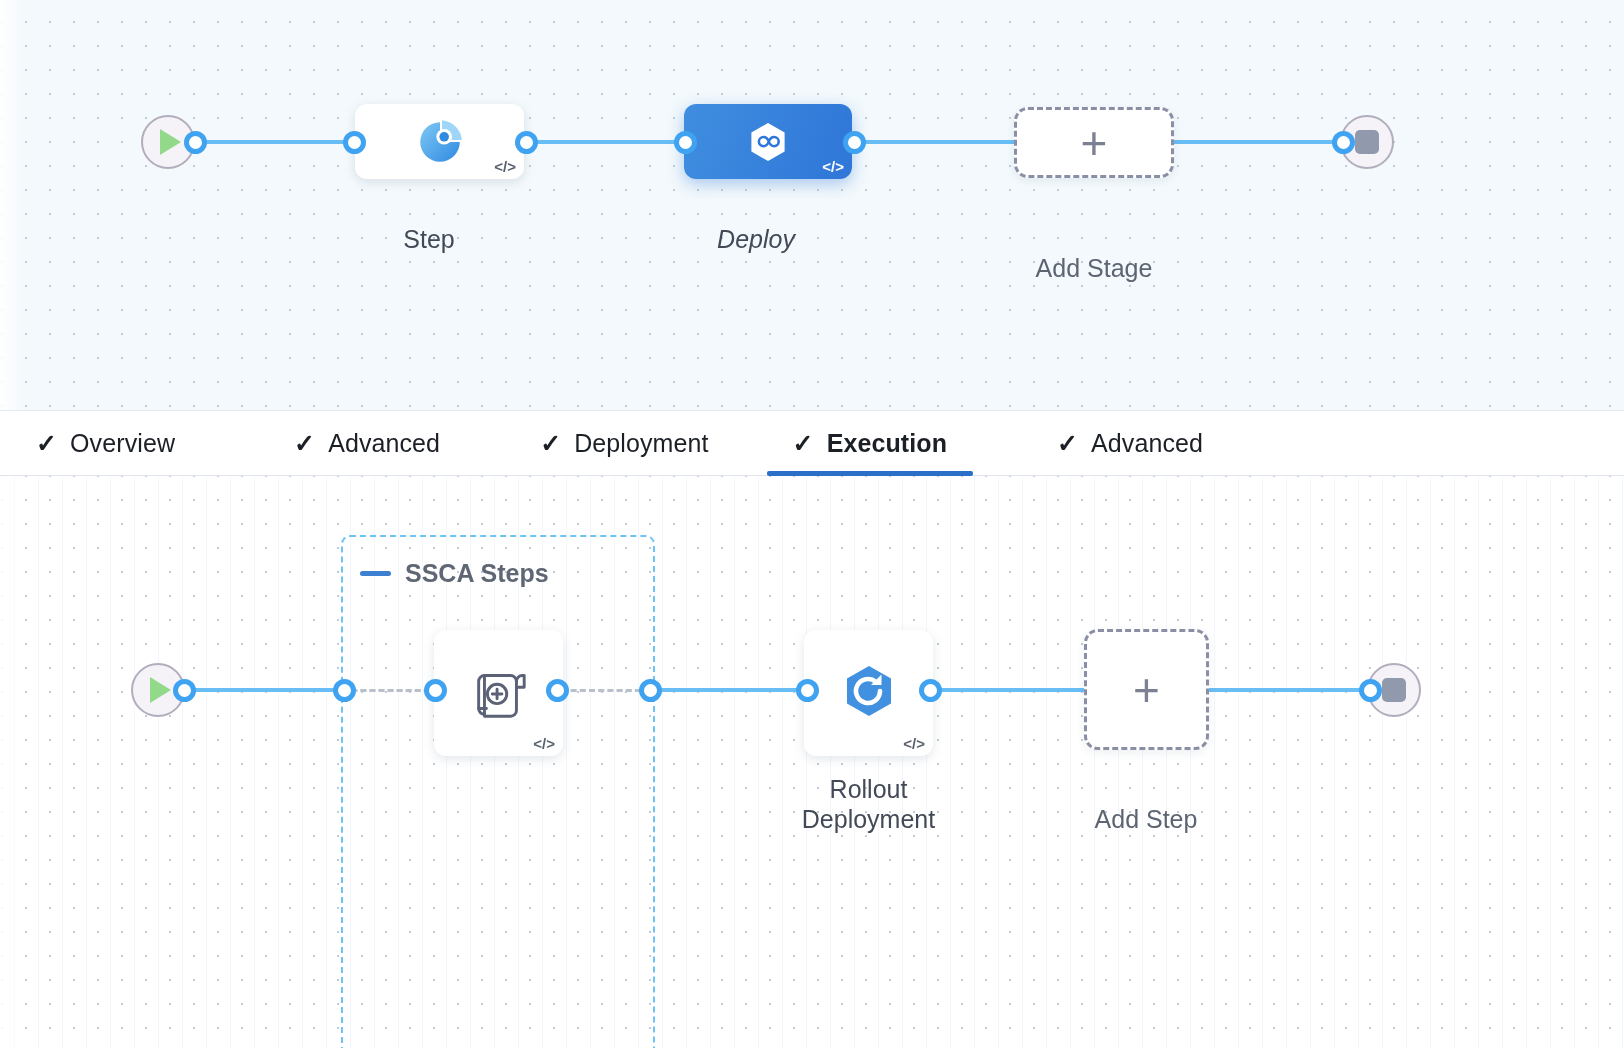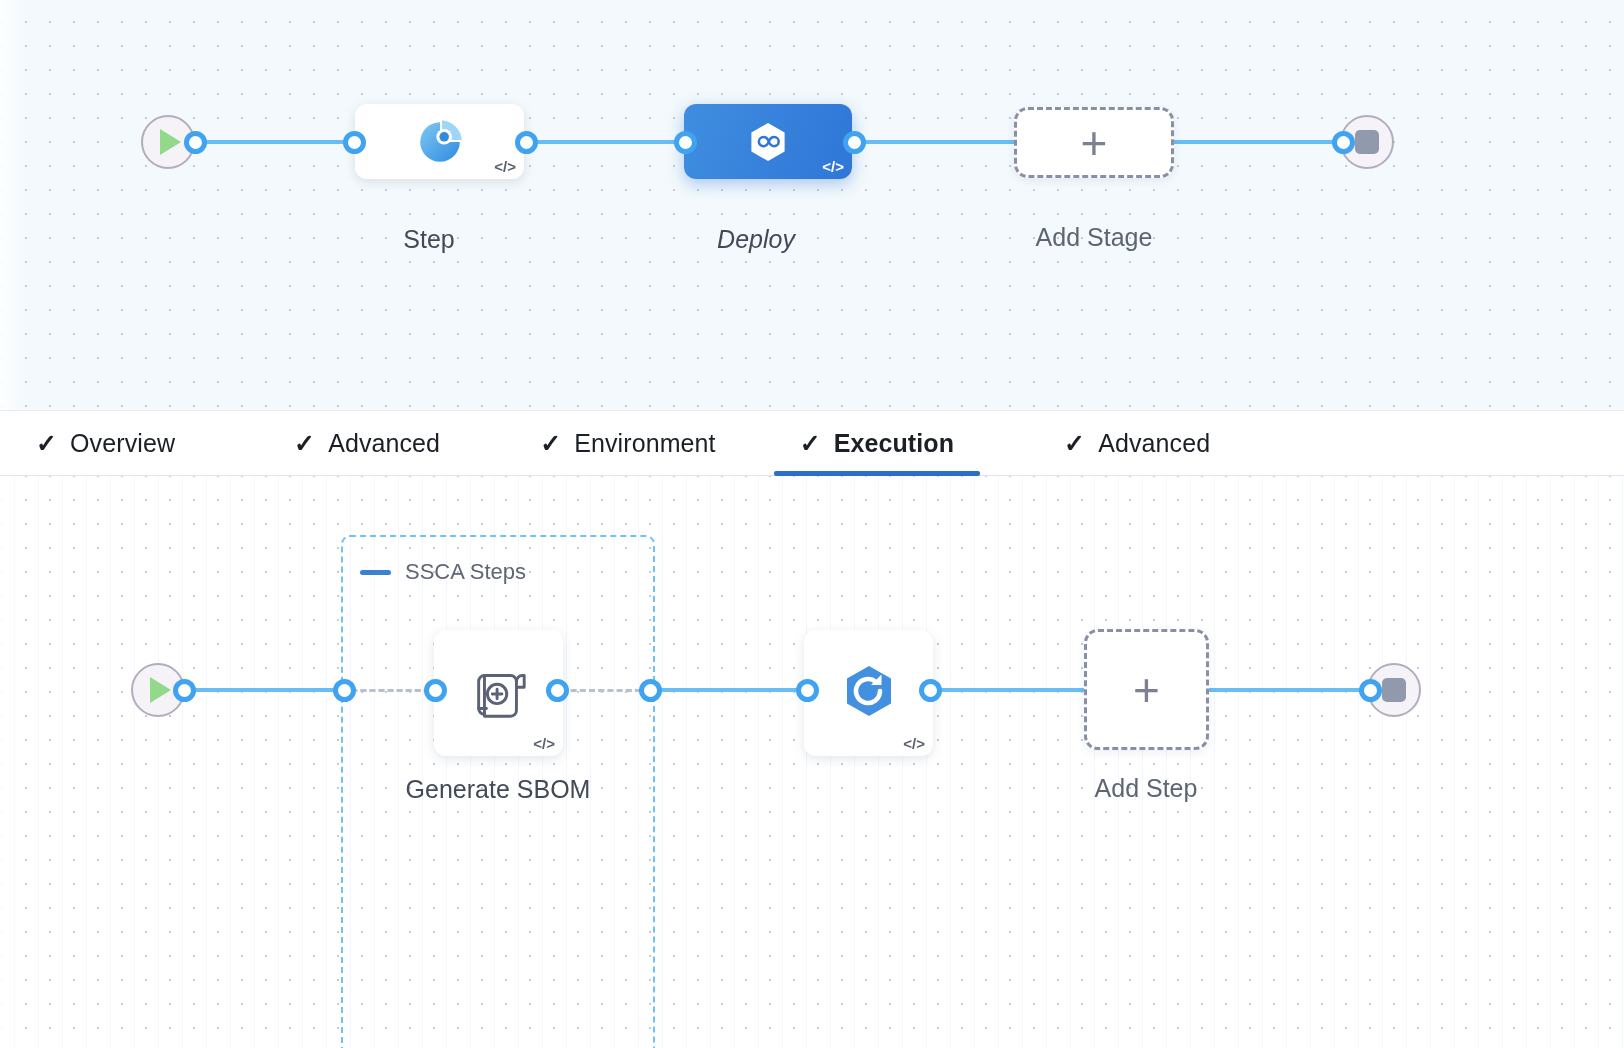--- a/index.html
+++ b/index.html
@@ -104,31 +104,32 @@
     display: flex; align-items: center; justify-content: center;
     cursor: pointer; z-index: 3;
     box-shadow: 0 3px 9px rgba(40,60,90,.08);
   }
   .plus-glyph { font-size: 46px; color: #7b8193; line-height: 1; font-weight: 400; }
 
   .node-label {
     position: absolute; text-align: center;
     font-size: 25px; color: #434a57; line-height: 1.2;
   }
-  .node-label.muted { color: #5d6472; }
+  .node-label.muted { color: #5d6472; margin-top: 31px; }
 
   
   .step-group {
     position: absolute; border: 2px dashed #6ec3f5;
     border-radius: 9px; background: transparent; z-index: 1;
   }
   .group-header {
     position: absolute; display: flex; align-items: center; gap: 14px;
-    font-size: 22px; color: #5f6674; white-space: nowrap; z-index: 6;
+    font-size: 25px; color: #5f6674; white-space: nowrap; z-index: 6;
     cursor: pointer;
+    font-weight: bold;
   }
   .collapse-dash { width: 31px; height: 5px; background: #3d7fd1; border-radius: 3px; }
 </style>
 </head>
 <body>
 
 <div id="app">
 
   <div id="stage-canvas" class="canvas">
     <div class="canvas-edge-fade"></div>
@@ -188,21 +189,21 @@
     <div class="tab" style="margin-left:36px;">
       <span class="tick">✓</span>
       <span>Overview</span>
     </div>
     <div class="tab" style="margin-left:119px;">
       <span class="tick">✓</span>
       <span>Advanced</span>
     </div>
     <div class="tab" style="margin-left:100px;">
       <span class="tick">✓</span>
-      <span>Environment</span>
+      <span>Deployment</span>
     </div>
     <div class="tab active" style="margin-left:84px;">
       <span class="tick">✓</span>
       <span>Execution</span>
       <span class="tab-underline"></span>
     </div>
     <div class="tab" style="margin-left:110px;">
       <span class="tick">✓</span>
       <span>Advanced</span>
     </div>
@@ -238,34 +239,34 @@
           <path d="M17 14 a6 6 0 0 0 -6 6 v28 h8"></path>
           <path d="M11 48 a6 6 0 0 0 6 6"></path>
           <circle cx="30" cy="33" r="10"></circle>
           <path d="M30 28 v10 M25 33 h10"></path>
         </g>
       </svg>
       <span class="code-badge">&lt;/&gt;</span>
     </div>
     <div class="port" style="left:424px; top:203px;"></div>
     <div class="port" style="left:546px; top:203px;"></div>
-    <div class="node-label" style="left:378px; top:298px; width:240px;">Generate SBOM</div>
 
     <div class="port" style="left:639px; top:203px;"></div>
 
     <div class="node" style="left:804px; top:154px; width:129px; height:126px;">
       <svg width="64" height="64" viewBox="0 0 64 64">
         <path d="M32 5 L54 17.5 L54 42.5 L32 55 L10 42.5 L10 17.5 Z" fill="#4290e0"></path>
         <path d="M43 30 a12 12 0 1 1 -4.2 -9.1" fill="none" stroke="#ffffff" stroke-width="4.6" stroke-linecap="round"></path>
         <path d="M44.5 13.5 L44.5 24 L34 24 Z" fill="#ffffff"></path>
       </svg>
       <span class="code-badge">&lt;/&gt;</span>
     </div>
     <div class="port" style="left:796px; top:203px;"></div>
     <div class="port" style="left:919px; top:203px;"></div>
+    <div class="node-label" style="left:766px; top:298px; width:205px;">Rollout Deployment</div>
 
     <div class="dashed-add" style="left:1084px; top:153px; width:125px; height:121px;">
       <span class="plus-glyph">+</span>
     </div>
     <div class="node-label muted" style="left:1046px; top:297px; width:200px;">Add Step</div>
 
     <div class="endcap" style="left:1367px; top:187px;">
       <div class="stop-sq"></div>
     </div>
     <div class="port" style="left:1359px; top:203px;"></div>

